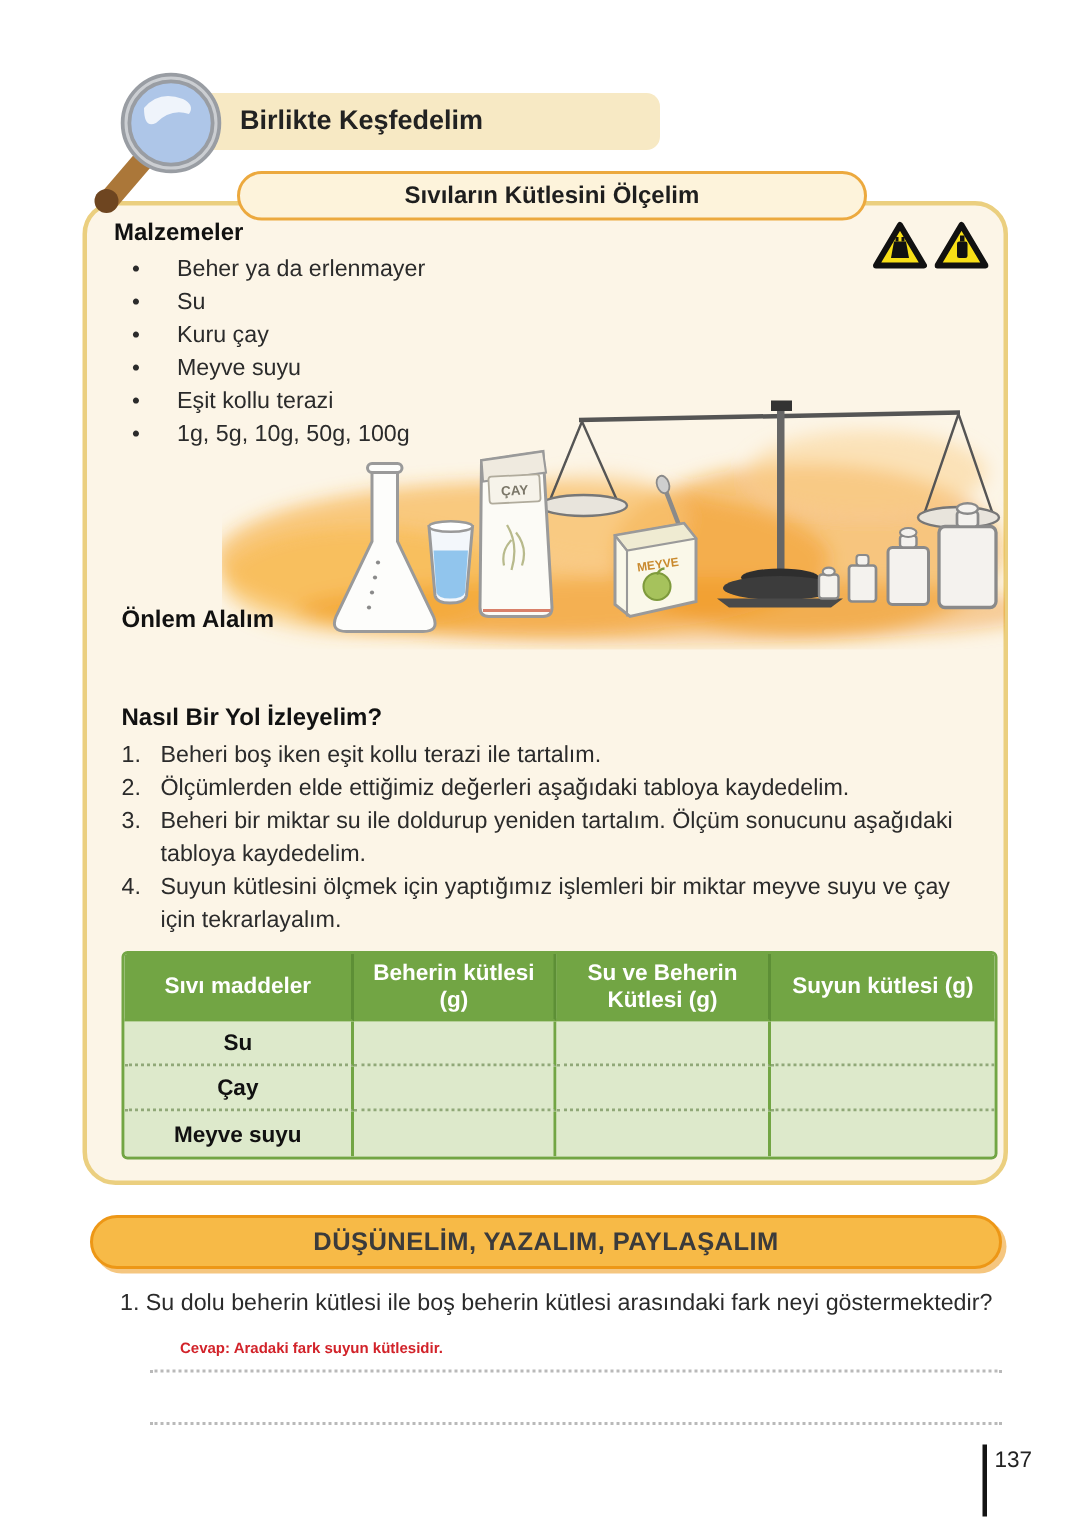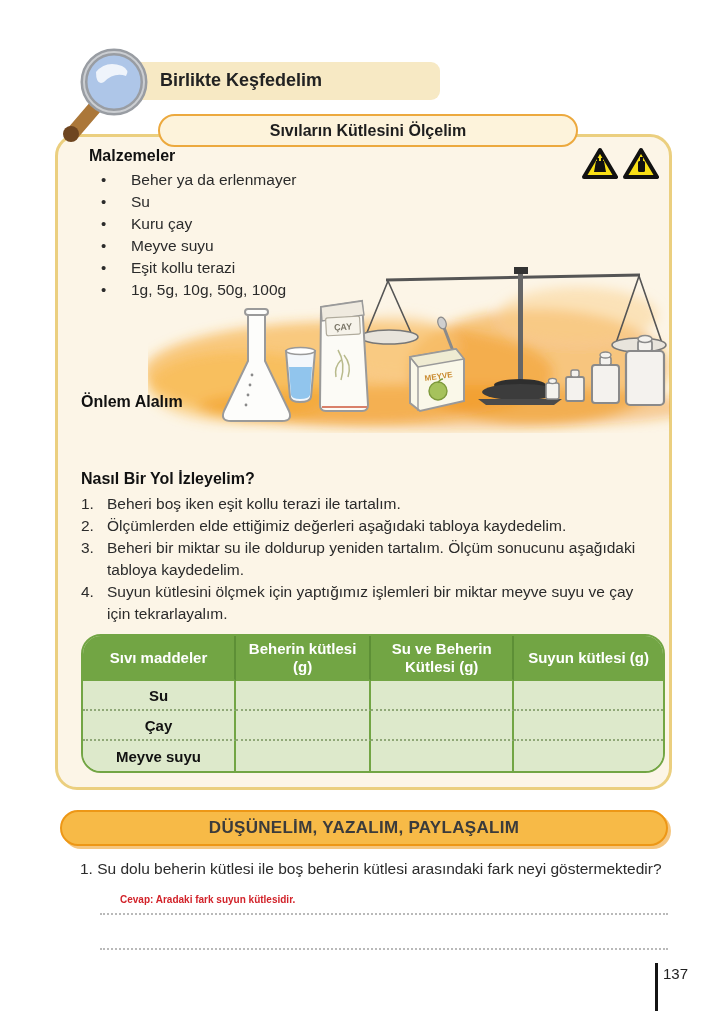--- a/index.html
+++ b/index.html
@@ -19,42 +19,42 @@
   .magnifier{position:absolute; left:56px; top:42px; z-index:3;}
 
   
   .activity-box{position:absolute; left:55px; top:134px; width:617px; height:656px;
     background:var(--cream-bg); border:3px solid var(--gold-border); border-radius:22px;}
   .title-pill{position:absolute; left:100px; top:-23px; width:420px; height:33px;
     background:var(--pill-bg); border:2px solid var(--pill-border); border-radius:17px;
     display:flex; align-items:center; justify-content:center; z-index:2;}
   .title-pill span{font-size:16px; font-weight:bold; color:#1e1e1e;}
 
-  .materials{position:absolute; left:31px; top:10px; z-index:2;}
+  .materials{position:absolute; left:18px; top:10px; z-index:2;}
   .materials h3, .precaution h3, .procedure h3{font-size:16px; font-weight:bold; color:#111;}
   .materials ul{list-style:none; margin-top:4px;}
   .materials li{font-size:15.5px; line-height:22px; padding-left:42px; position:relative;}
   .materials li::before{content:"•"; position:absolute; left:12px; font-size:15px;}
 
   .warn-icons{position:absolute; right:10px; top:10px; display:flex; gap:5px; z-index:2;}
 
   .illustration{position:absolute; left:90px; top:118px; width:522px; height:178px; z-index:1;}
 
-  .precaution{position:absolute; left:23px; top:256px; z-index:2;}
+  .precaution{position:absolute; left:23px; top:268px; z-index:2;}
   .precaution p{font-size:15.5px; line-height:22px; margin-top:3px;}
 
   .procedure{position:absolute; left:23px; top:333px; width:575px; z-index:2;}
   .procedure ol{list-style:none; margin-top:5px;}
   .procedure li{display:flex; font-size:15.5px; line-height:22px;}
   .procedure li .num{width:26px; flex:none;}
   .procedure li .step-text{flex:1;}
 
   
   .exp-table{position:absolute; left:23px; top:497px; width:584px; height:136px;
-    border:2px solid var(--green-dark); border-radius:20px; overflow:hidden;
+    border:2px solid var(--green-dark); border-radius:4px; overflow:hidden;
     border-collapse:separate; border-spacing:0; z-index:2; background:var(--green-light);}
   .exp-table th{background:var(--green-dark); color:#fff; font-size:15px; font-weight:bold;
     height:45px; border-right:2px solid #5d8f36; border-bottom:2px solid var(--green-dark);
     text-align:center; vertical-align:middle; line-height:18px; padding:2px 6px;}
   .exp-table th:last-child, .exp-table td:last-child{border-right:none;}
   .exp-table td{background:var(--green-light); height:30px; border-right:2px solid var(--green-dark);
     border-bottom:2px dotted #8fa; border-bottom:2px dotted #90a878; text-align:center;
     font-size:15px; font-weight:bold; color:#111; vertical-align:middle;}
   .exp-table tr:last-child td{border-bottom:none;}
   .exp-table col.c1{width:154px;} .exp-table col.c2{width:136px;}

